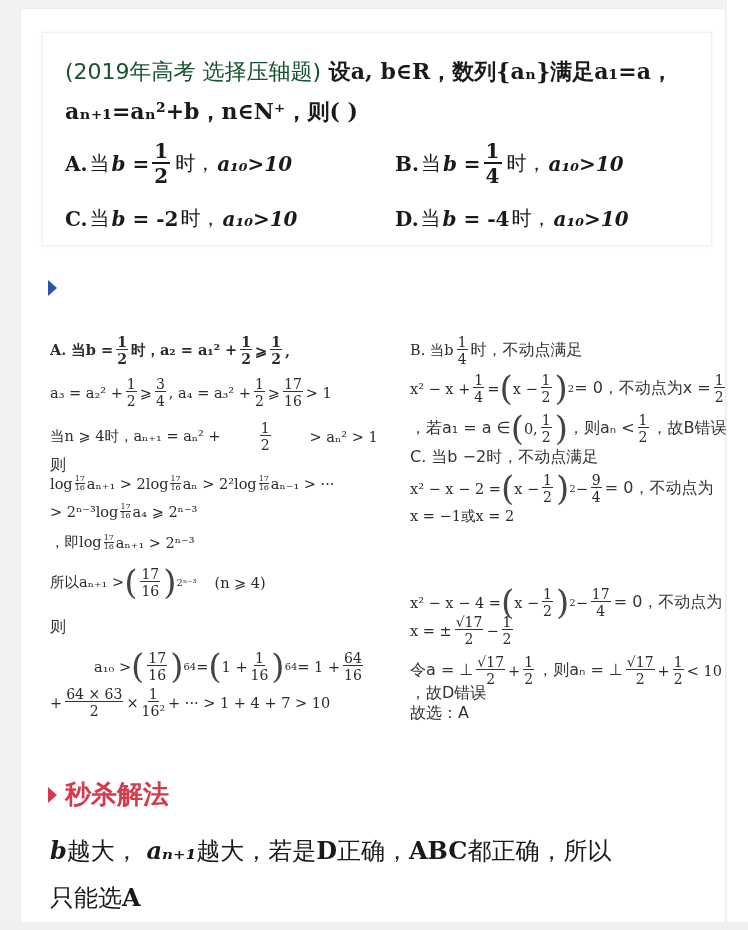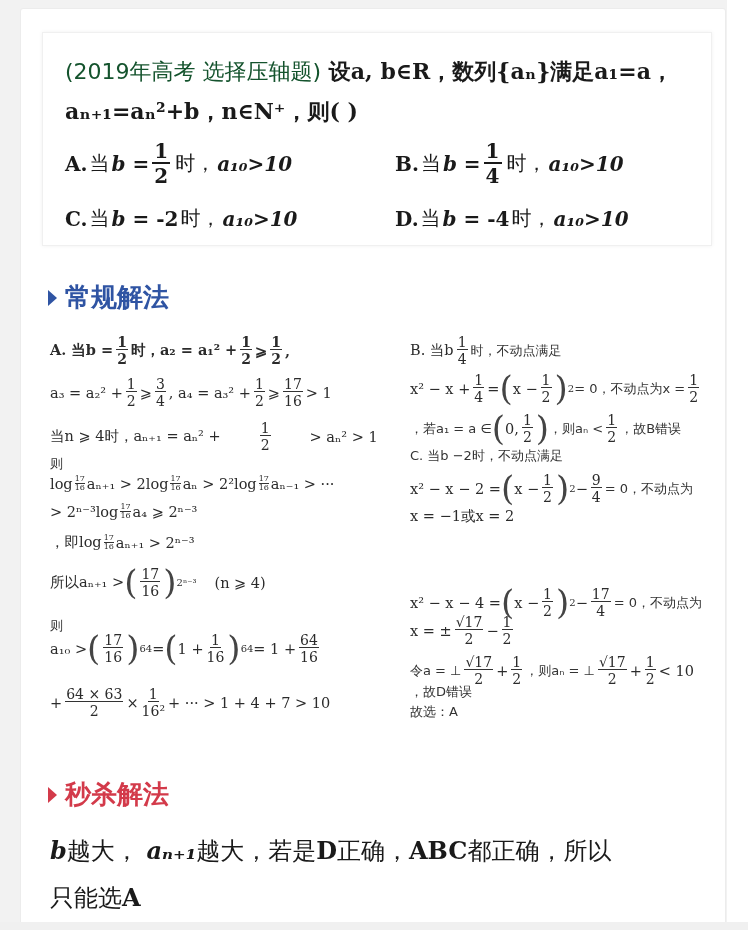--- a/index.html
+++ b/index.html
@@ -64,21 +64,21 @@
   .head-normal .tri { border-left:9px solid #2f54a3; }
   .head-quick { top:777px; color:#d33a4a; }
   .head-quick .tri { border-left:9px solid #d33a4a; }
 
   
   .sol {
     position:absolute; font-family:"DejaVu Serif","Liberation Serif",serif;
     font-size:14.5px; color:#2b2b2b;
   }
   .sol .row { position:absolute; white-space:nowrap; display:flex; align-items:center; }
-  .sol .cjk { font-size:13px; color:#333; }
+  .sol .cjk { font-size:16px; color:#333; }
   .sol .frac .num { border-bottom:1px solid #333; font-size:14px; padding:0 1px; }
   .sol .frac .den { font-size:14px; }
   .sol .big { font-size:34px; line-height:0.8; font-weight:lighter; color:#444; }
   .tiny-frac { display:inline-flex; flex-direction:column; align-items:center; font-size:8px; line-height:1; vertical-align:-6px; margin:0 2px; }
   .tiny-frac .num { border-bottom:1px solid #333; }
   .left-col { left:50px; top:335px; width:345px; height:400px; }
   .right-col { left:410px; top:335px; width:315px; height:400px; }
 
   
   .quick-text {
@@ -136,21 +136,20 @@
     <span>D.</span>
     <span class="cjk">当</span>
     <span class="mi">b</span>&nbsp;<span>=</span>&nbsp;<span>-4</span>
     <span class="cjk">时，</span>
     <span class="mi">a₁₀&gt;10</span>
   </div>
 </div>
 
 <div class="section-head head-normal">
   <span class="tri"></span>
-  <span>常规解法</span>
 </div>
 
 <div class="sol left-col">
   <div class="row" style="top:0;font-weight:bold;">
     <span>A.  当b = </span>
     <span class="frac">
         <span class="num">1</span>
         <span class="den">2</span>
       </span>
     <span>时，a₂ = a₁² + </span>
@@ -240,21 +239,21 @@
         <span class="num">17</span>
         <span class="den">16</span>
       </span>
     <span class="big">)</span>
     <span class="sup" style="font-size:10px;vertical-align:18px;">2ⁿ⁻³</span>
     <span style="margin-left:18px;">(n ⩾ 4)</span>
   </div>
   <div class="row" style="top:282px;">
     <span class="cjk">则</span>
   </div>
-  <div class="row" style="top:298px;">
+  <div class="row" style="top:316px;margin-left:44px;">
     <span>a₁₀ &gt; </span>
     <span class="big">(</span>
     <span class="frac">
         <span class="num">17</span>
         <span class="den">16</span>
       </span>
     <span class="big">)</span>
     <span class="sup" style="font-size:10px;vertical-align:18px;">64</span>
     <span> = </span>
     <span class="big">(</span>

